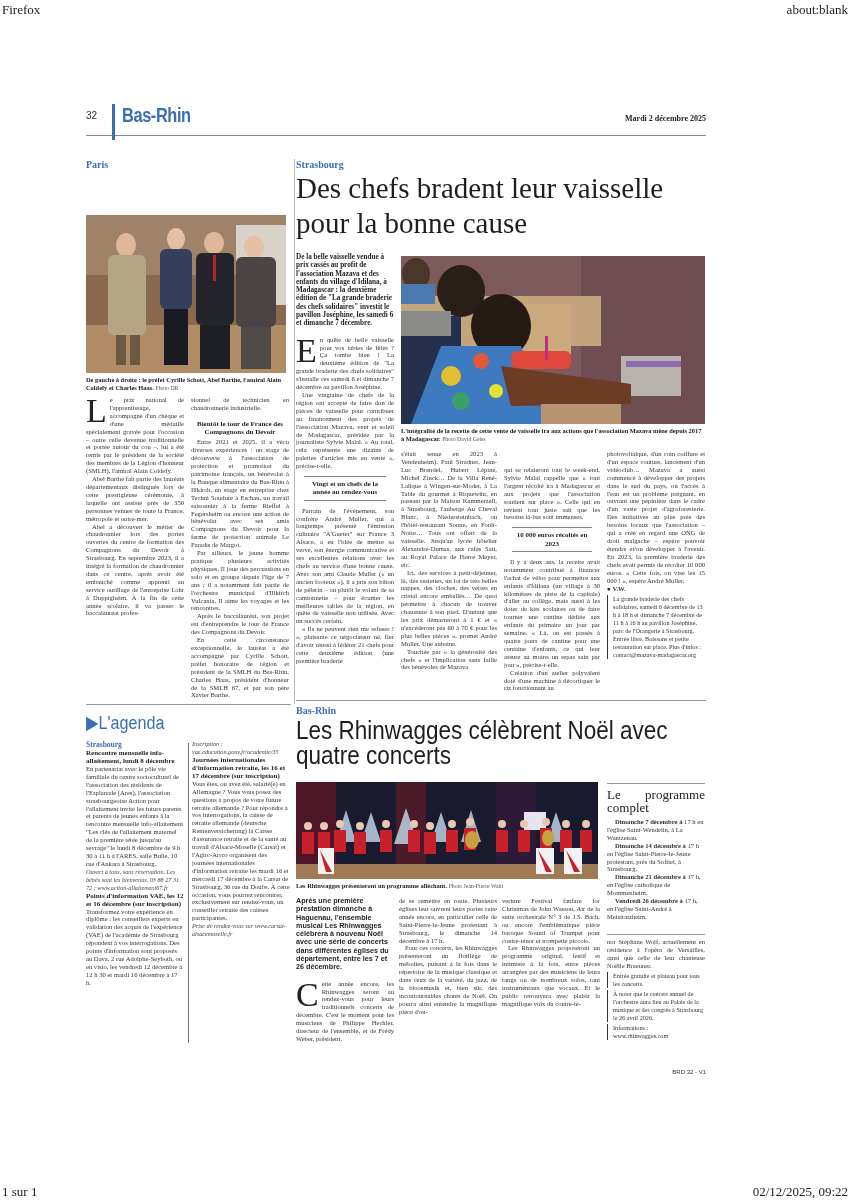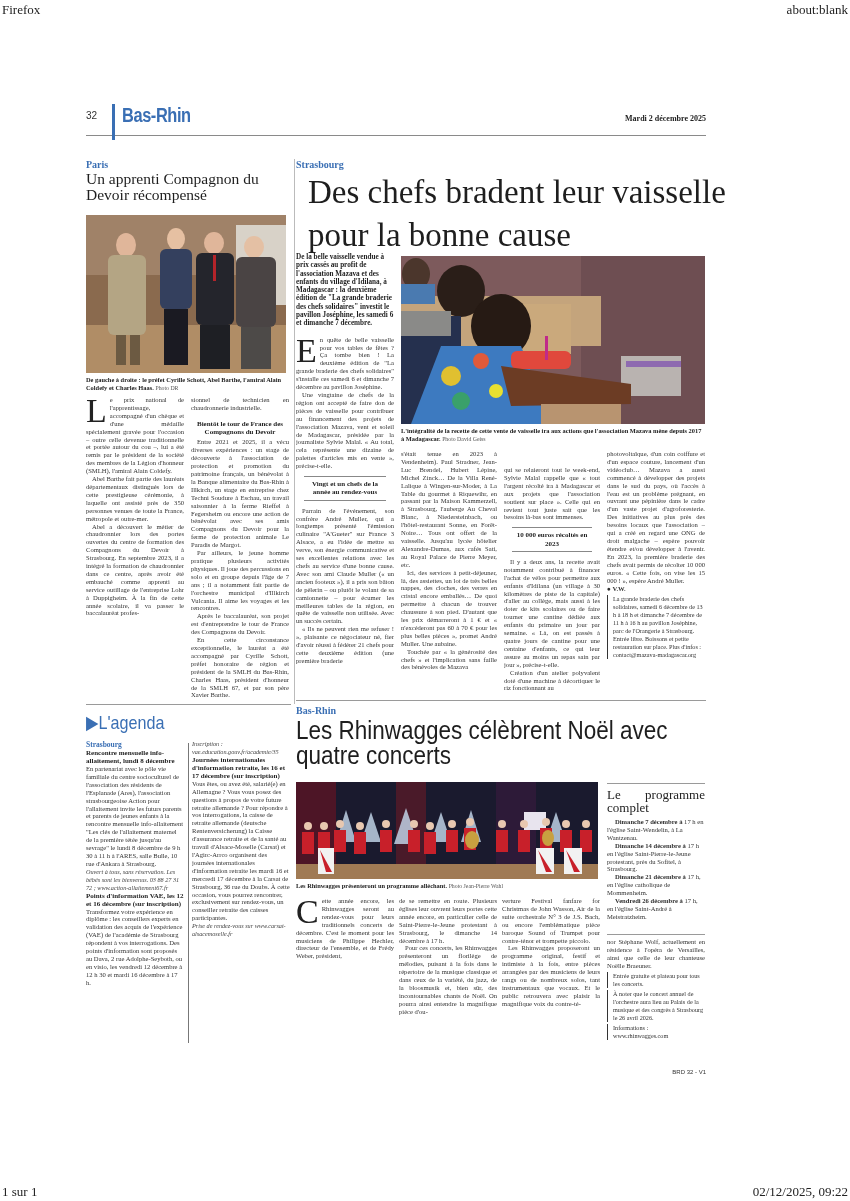--- a/index.html
+++ b/index.html
@@ -61,21 +61,20 @@
 <div class="page">
 
   <div class="pg-header">
     <span class="pg-num">32</span>
     <span class="pg-bar"></span>
     <span class="pg-section">Bas-Rhin</span>
     <span class="pg-date">Mardi 2 décembre 2025</span>
   </div>
 
   <div class="kicker" style="position:absolute;left:0;top:59px;font-size:10px;">Paris</div>
-  <div class="headline" style="position:absolute;left:0;top:71px;width:200px;font-size:15.5px;line-height:16px;">Un apprenti Compagnon du Devoir récompensé</div>
 
   <div class="photo" style="left:0;top:115px;width:200px;height:158px;">
     <svg width="200" height="158" viewBox="0 0 200 158">
       <rect width="200" height="158" fill="#8a6a4e"></rect>
       <rect y="0" width="200" height="60" fill="#a08268"></rect>
       <rect x="150" y="10" width="50" height="80" fill="#d8d2c8"></rect>
       <rect y="110" width="200" height="48" fill="#b08d66"></rect>
       <ellipse cx="40" cy="30" rx="10" ry="12" fill="#e0b69a"></ellipse>
       <rect x="22" y="40" width="38" height="80" fill="#b4a584" rx="6"></rect>
       <rect x="30" y="120" width="10" height="30" fill="#6c5a42"></rect>
@@ -105,21 +104,21 @@
   <div class="col" style="left:105px;top:296px;width:98px;height:305px;overflow:hidden;">
     <p class="noind">sionnel de technicien en chaudronnerie industrielle.</p>
     <div class="sub" style="margin-top:8px;">Bientôt le tour de France des Compagnons du Devoir</div>
     <p>Entre 2021 et 2025, il a vécu diverses expériences : un stage de découverte à l'association de protection et promotion du patrimoine français, un bénévolat à la Banque alimentaire du Bas-Rhin à Illkirch, un stage en entreprise chez Techni Soudure à Eschau, un travail saisonnier à la ferme Rieffel à Fegersheim ou encore une action de bénévolat avec ses amis Compagnons du Devoir pour la ferme de protection animale Le Paradis de Margot.</p>
     <p>Par ailleurs, le jeune homme pratique plusieurs activités physiques. Il joue des percussions en solo et en groupe depuis l'âge de 7 ans ; il a notamment fait partie de l'orchestre municipal d'Illkirch Vulcania. Il aime les voyages et les rencontres.</p>
     <p>Après le baccalauréat, son projet est d'entreprendre le tour de France des Compagnons du Devoir.</p>
     <p>En cette circonstance exceptionnelle, le lauréat a été accompagné par Cyrille Schott, préfet honoraire de région et président de la SMLH du Bas-Rhin, Charles Haas, président d'honneur de la SMLH 67, et par son père Xavier Barthe.</p>
   </div>
 
   <div class="kicker" style="position:absolute;left:210px;top:59px;font-size:10px;">Strasbourg</div>
-  <div class="headline" style="position:absolute;left:210px;top:71px;width:420px;font-size:33px;line-height:43px;margin-left:12px;">Des chefs bradent leur vaisselle pour la bonne cause</div>
+  <div class="headline" style="position:absolute;left:210px;top:71px;width:420px;font-size:29px;line-height:35px;">Des chefs bradent leur vaisselle pour la bonne cause</div>
 
   <div class="col" style="left:210px;top:153px;width:98px;height:445px;overflow:hidden;">
     <p class="noind chapeau" style="margin-bottom:8px;">De la belle vaisselle vendue à prix cassés au profit de l'association Mazava et des enfants du village d'Idilana, à Madagascar : la deuxième édition de "La grande braderie des chefs solidaires" investit le pavillon Joséphine, les samedi 6 et dimanche 7 décembre.</p>
     <p class="noind"><span class="dropcap">E</span><span>n quête de belle vaisselle pour vos tables de fêtes ? Ça tombe bien ! La deuxième édition de "La grande braderie des chefs solidaires" s'installe ces samedi 6 et dimanche 7 décembre au pavillon Joséphine.</span></p>
     <p>Une vingtaine de chefs de la région ont accepté de faire don de pièces de vaisselle pour contribuer au financement des projets de l'association Mazava, vent et soleil de Madagascar, présidée par la journaliste Sylvie Malal. « Au total, cela représente une dizaine de palettes d'articles mis en vente », précise-t-elle.</p>
     <div class="box-sub">
         <div class="sub" style="margin:0;">Vingt et un chefs de la année au rendez-vous</div>
       </div>
     <p>Parrain de l'événement, son confrère André Muller, qui a longtemps présenté l'émission culinaire "A'Gueter" sur France 3 Alsace, a eu l'idée de mettre sa verve, son énergie communicative et ses excellentes relations avec les chefs au service d'une bonne cause. Avec son ami Claude Muller (« un ancien footeux »), il a pris son bâton de pèlerin – ou plutôt le volant de sa camionnette – pour écumer les meilleures tables de la région, en quête de vaisselle non utilisée. Avec un succès certain.</p>
     <p>« Ils ne peuvent rien me refuser ! », plaisante ce négociateur né, fier d'avoir réussi à fédérer 21 chefs pour cette deuxième édition (une première braderie</p>
@@ -257,20 +256,21 @@
       <ellipse cx="176" cy="58" rx="7" ry="9" fill="#c8a040"></ellipse>
       <ellipse cx="252" cy="56" rx="6" ry="8" fill="#c8a040"></ellipse>
     </svg>
   </div>
   <div class="caption" style="left:210px;top:782px;width:305px;">
     <span>Les Rhinwagges présenteront un programme alléchant.</span>
     <span class="credit">Photo Jean-Pierre Wahl</span>
   </div>
 
   <div class="col" style="left:210px;top:797px;width:98px;height:190px;overflow:hidden;">
+    <p class="noind chapeau" style="margin-bottom:8px;font-family:'Liberation Sans Narrow','Liberation Sans',sans-serif;">Après une première prestation dimanche à Haguenau, l'ensemble musical Les Rhinwagges célébrera à nouveau Noël avec une série de concerts dans différentes églises du département, entre les 7 et 26 décembre.</p>
     <p class="noind"><span class="dropcap">C</span><span>ette année encore, les Rhinwagges seront au rendez-vous pour leurs traditionnels concerts de décembre. C'est le moment pour les musiciens de Philippe Hechler, directeur de l'ensemble, et de Frédy Weber, président,</span></p>
   </div>
   <div class="col" style="left:313px;top:797px;width:98px;height:190px;overflow:hidden;">
     <p class="noind">de se remettre en route. Plusieurs églises leur ouvrent leurs portes cette année encore, en particulier celle de Saint-Pierre-le-Jeune protestant à Strasbourg, le dimanche 14 décembre à 17 h.</p>
     <p>Pour ces concerts, les Rhinwagges présenteront un florilège de mélodies, puisant à la fois dans le répertoire de la musique classique et dans ceux de la variété, du jazz, de la bloosmusik et, bien sûr, des incontournables chants de Noël. On pourra ainsi entendre la magnifique pièce d'ou-</p>
   </div>
   <div class="col" style="left:416px;top:797px;width:98px;height:190px;overflow:hidden;">
     <p class="noind">verture Festival fanfare for Christmas de John Wasson, Air de la suite orchestrale N° 3 de J.S. Bach, ou encore l'emblématique pièce baroque Sound of Trumpet pour contre-ténor et trompette piccolo.</p>
     <p>Les Rhinwagges proposeront un programme original, festif et intimiste à la fois, entre pièces arrangées par des musiciens de leurs rangs ou de nombreux solos, tant instrumentaux que vocaux. Et le public retrouvera avec plaisir la magnifique voix du contre-té-</p>
   </div>

